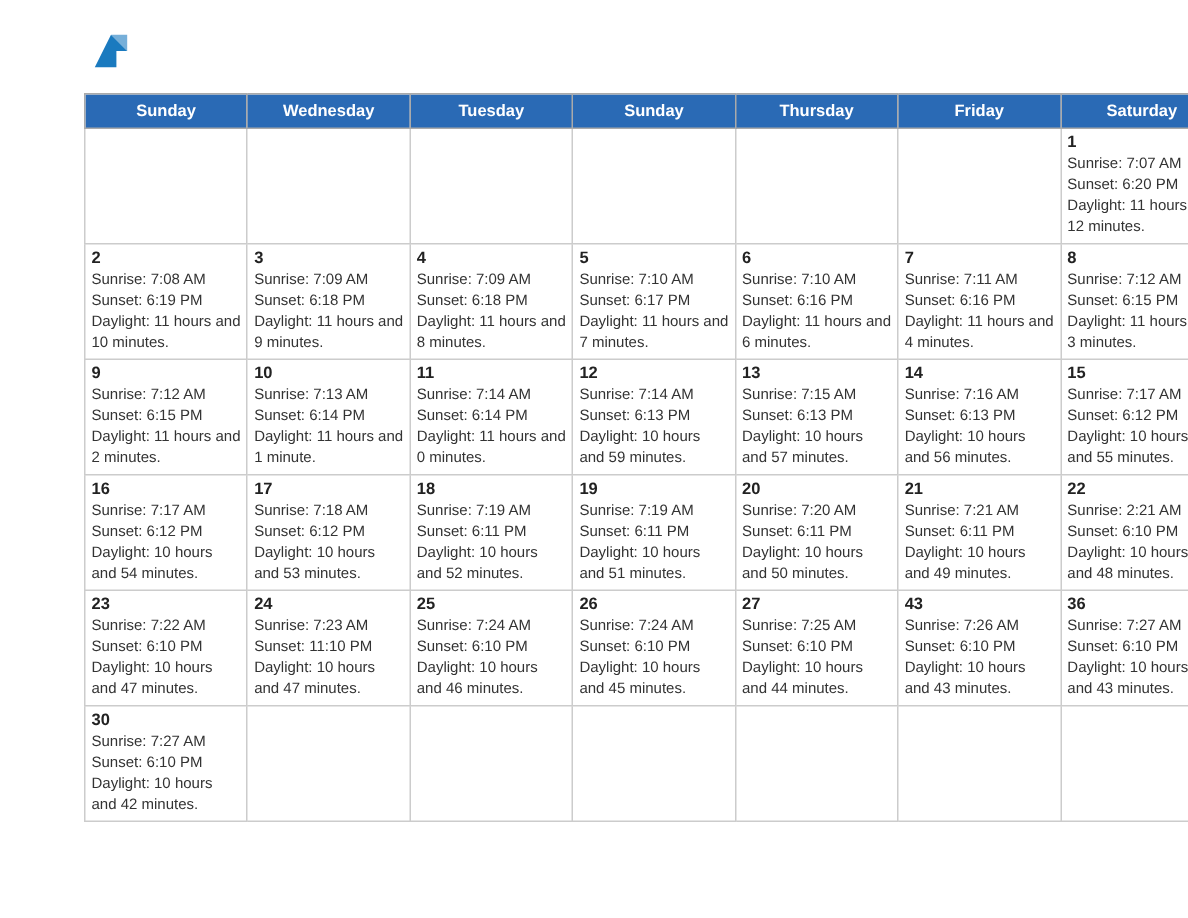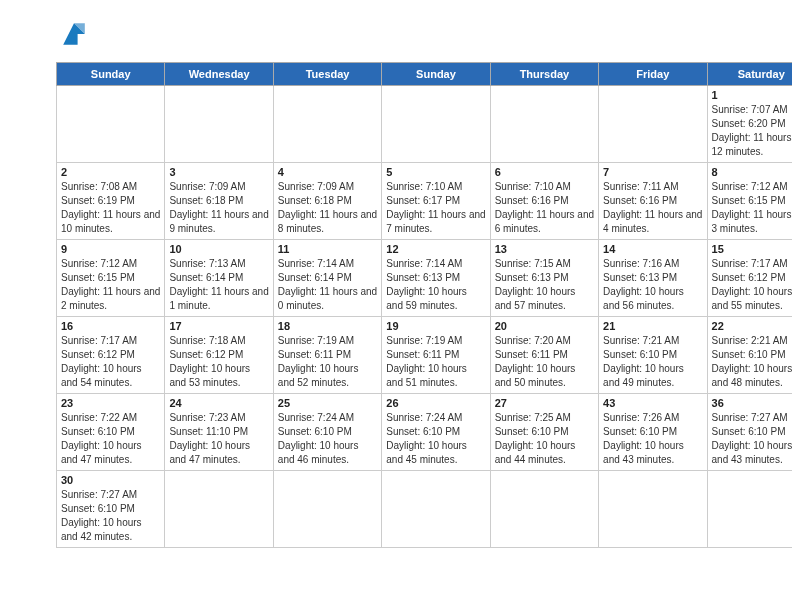--- a/index.html
+++ b/index.html
@@ -256,21 +256,21 @@
           </td>
           <td>
             <span class="day-number">20</span>
             <div class="day-info">Sunrise: 7:20 AM
 Sunset: 6:11 PM
 Daylight: 10 hours and 50 minutes.</div>
           </td>
           <td>
             <span class="day-number">21</span>
             <div class="day-info">Sunrise: 7:21 AM
-Sunset: 6:10 PM
+Sunset: 6:11 PM
 Daylight: 10 hours and 49 minutes.</div>
           </td>
           <td>
             <span class="day-number">22</span>
             <div class="day-info">Sunrise: 2:21 AM
 Sunset: 6:10 PM
 Daylight: 10 hours and 48 minutes.</div>
           </td>
         </tr>
         <tr>

